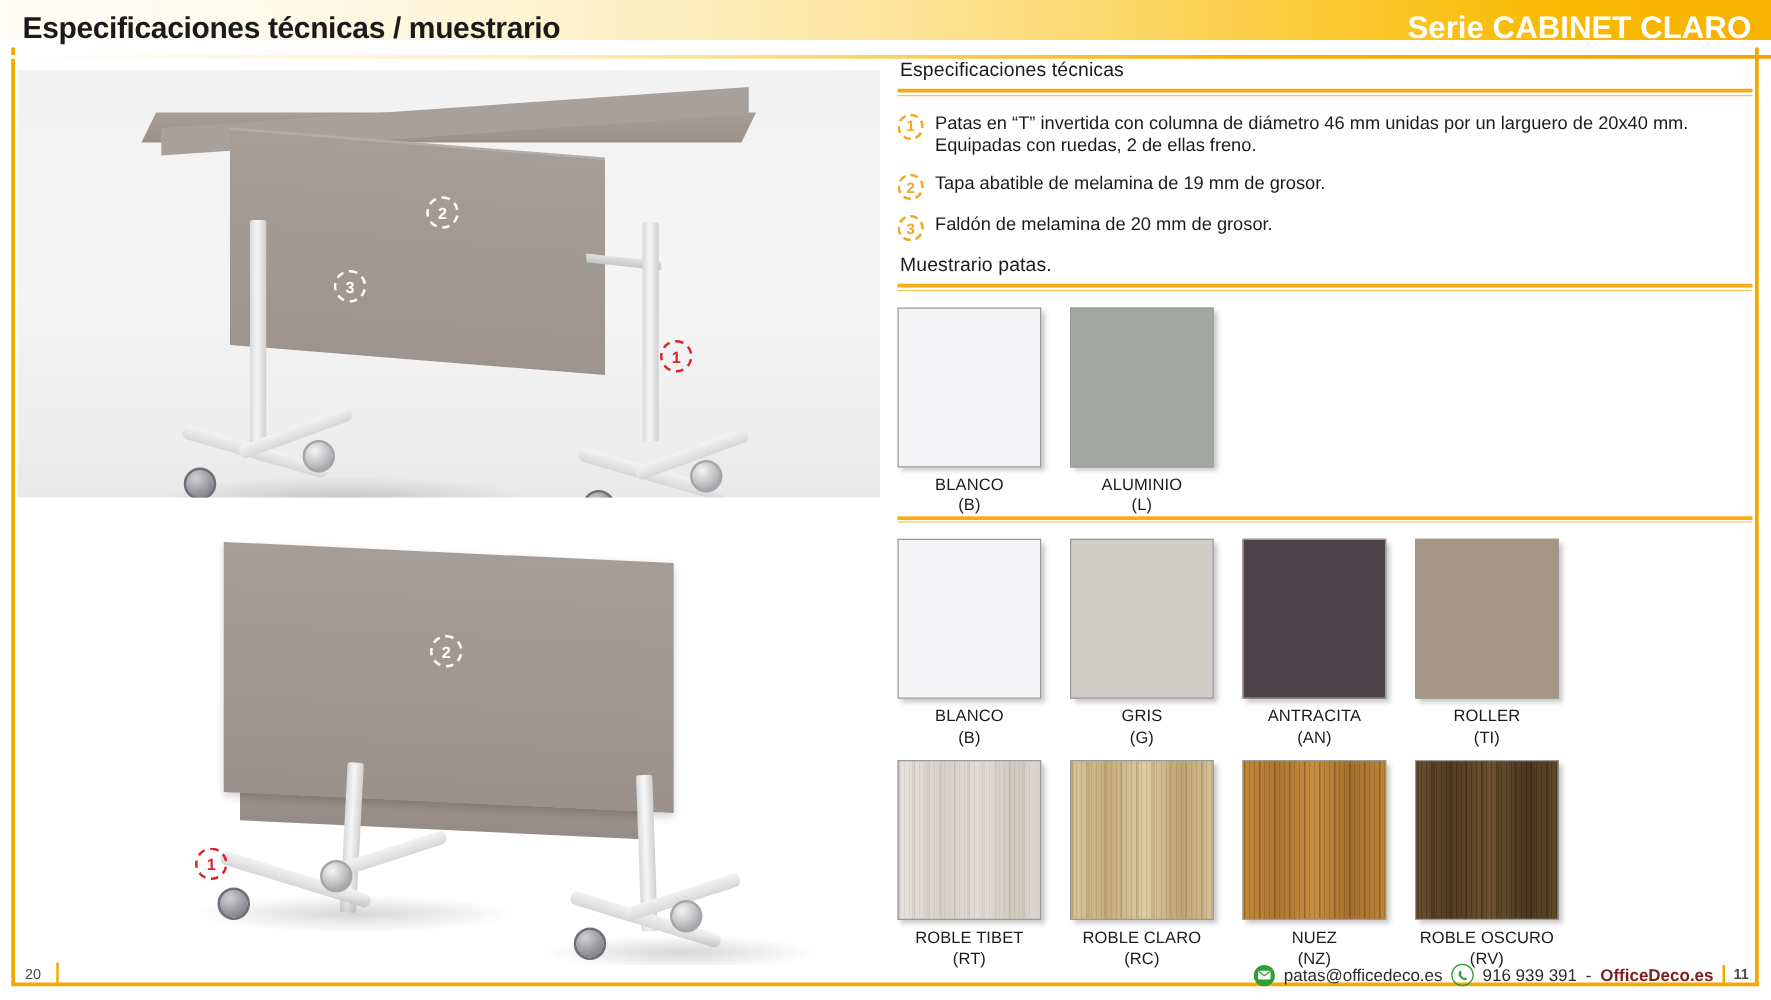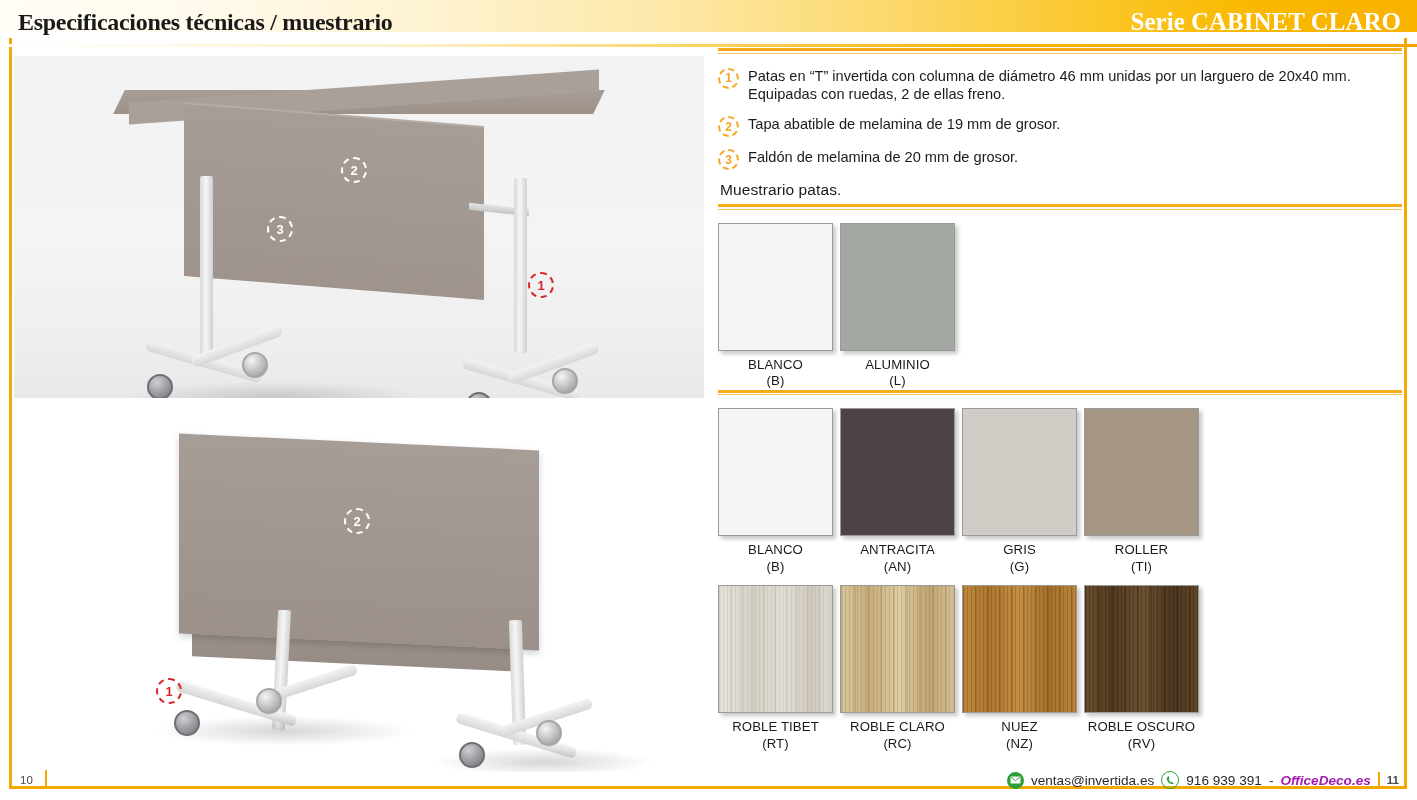--- a/index.html
+++ b/index.html
@@ -17,21 +17,20 @@
   
   .rule-left{position:absolute;left:9px;top:38px;width:3px;height:750px;background:#f5a800;}
   .rule-right{position:absolute;left:1404px;top:38px;width:3px;height:750px;background:#f5a800;}
 
   
   .header{
     position:absolute;left:0;top:0;width:1417px;height:32px;
     background:linear-gradient(to right,
       #fffdf6 0%, #fffaec 14%, #fef3d2 30%,
       #fde8a8 47%, #fcd96f 62%, #fbc82f 76%, #f9b900 88%, #f8b200 100%);
-    font-family:Liberation Serif, serif;
   }
   .header-bottom-line{
     position:absolute;left:0;top:44px;width:1417px;height:3px;
     background:linear-gradient(to right,#ffffff 0%,#fdf0c6 30%,#f8b200 70%,#f4a300 100%);
   }
   .header-title{
     position:absolute;left:18px;top:9px;
     font-size:24px;font-weight:bold;color:#1a1a1a;letter-spacing:-0.3px;
     white-space:nowrap;
   }
@@ -133,21 +132,21 @@
   .spec-bullet{
     flex:0 0 auto;width:21px;height:21px;border-radius:50%;
     border:2px dashed #f5a623;color:#f5a623;
     font-size:12px;font-weight:bold;
     display:flex;align-items:center;justify-content:center;
     box-sizing:border-box;margin-right:9px;margin-top:1px;
   }
   .spec-text{font-size:14.6px;line-height:1.29;color:#1b1b1b;}
 
   .swatch-row{display:flex;margin-top:13px;}
-  .swatch-cell{width:122px;}
+  .swatch-cell{width:138px;}
   .swatch{
     width:115px;height:128px;
     border:1px solid #9a9a9a;
     box-shadow:3px 3px 4px rgba(0,0,0,.22);
     box-sizing:border-box;
   }
   .swatch-label{
     width:115px;text-align:center;
     font-size:13.2px;line-height:1.25;color:#1b1b1b;
     margin-top:6px;letter-spacing:.1px;
@@ -202,21 +201,21 @@
   }
   .mail-icon{
     width:17px;height:17px;border-radius:50%;
     background:#2aa037;display:inline-flex;align-items:center;justify-content:center;
   }
   .phone-icon{
     width:18px;height:18px;border-radius:50%;
     border:1.6px solid #2aa037;display:inline-flex;align-items:center;justify-content:center;
     box-sizing:border-box;
   }
-  .brand{color:#a21caf;font-weight:bold;font-style:italic;}
+  .brand{color:#7f1d1d;font-weight:bold;}
   .page-right-sep{width:2px;height:16px;background:#f5a800;display:inline-block;}
   .page-right{font-size:11.5px;color:#4a4a4a;font-weight:bold;}
   .dash{color:#2a2a2a;}
 </style>
 </head>
 <body>
 
 <div class="page">
 
   <div class="rule-left"></div>
@@ -277,20 +276,21 @@
       <div class="shadow-blob" style="left:140px;top:296px;width:260px;height:30px;"></div>
       <div class="shadow-blob" style="left:420px;top:328px;width:220px;height:28px;"></div>
 
       <div class="callout callout-white" style="left:330px;top:88px;">2</div>
       <div class="callout callout-red" style="left:142px;top:258px;">1</div>
     </div>
   </div>
 
   <div class="right-col">
 
+    <div class="sec-title">Especificaciones técnicas</div>
     <div class="sec-divider">
       <div class="l1"></div>
         <div class="l2"></div>
     </div>
 
     <div class="spec-list">
       <div class="spec-item">
         <div class="spec-bullet">1</div>
         <div class="spec-text">Patas en “T” invertida con columna de diámetro 46 mm unidas por un larguero de 20x40 mm. Equipadas con ruedas, 2 de ellas freno.</div>
       </div>
@@ -334,34 +334,34 @@
 
     <div class="swatch-row">
       <div class="swatch-cell">
         <div class="swatch" style="background:#f4f4f6;"></div>
         <div class="swatch-label">
           <span>BLANCO</span>
           <span class="code">(B)</span>
         </div>
       </div>
       <div class="swatch-cell">
+        <div class="swatch" style="background:#d0ccc6;"></div>
+        <div class="swatch-label">
+          <span>GRIS</span>
+          <span class="code">(G)</span>
+        </div>
+      </div>
+      <div class="swatch-cell">
         <div class="swatch" style="background:#4d4248;"></div>
         <div class="swatch-label">
           <span>ANTRACITA</span>
           <span class="code">(AN)</span>
         </div>
       </div>
       <div class="swatch-cell">
-        <div class="swatch" style="background:#d0ccc6;"></div>
-        <div class="swatch-label">
-          <span>GRIS</span>
-          <span class="code">(G)</span>
-        </div>
-      </div>
-      <div class="swatch-cell">
         <div class="swatch" style="background:#a59584;"></div>
         <div class="swatch-label">
           <span>ROLLER</span>
           <span class="code">(TI)</span>
         </div>
       </div>
     </div>
 
     <div class="swatch-row" style="margin-top:10px;">
       <div class="swatch-cell">
@@ -389,31 +389,31 @@
         <div class="swatch w-rv"></div>
         <div class="swatch-label">
           <span>ROBLE OSCURO</span>
           <span class="code">(RV)</span>
         </div>
       </div>
     </div>
   </div>
 
   <div class="footer-line"></div>
-  <div class="page-left">10</div>
+  <div class="page-left">20</div>
   <div class="page-left-sep"></div>
 
   <div class="footer-right">
     <span class="mail-icon">
       <svg width="11" height="8" viewBox="0 0 11 8" aria-hidden="true">
         <rect x="0.5" y="0.5" width="10" height="7" rx="0.8" fill="#ffffff"></rect>
         <path d="M0.8 1 L5.5 4.6 L10.2 1" stroke="#2aa037" stroke-width="0.9" fill="none"></path>
       </svg>
     </span>
-    <span>ventas@invertida.es</span>
+    <span>patas@officedeco.es</span>
     <span class="phone-icon">
       <svg width="11" height="11" viewBox="0 0 11 11" aria-hidden="true">
         <path d="M3.6 1.1 C2.2 1.9 1.4 3.4 2 5.1 C2.6 6.9 4.2 8.4 6.1 9 C7.3 9.3 8.3 9 8.8 8.2 L7.2 7 C6.8 7.4 6.3 7.5 5.8 7.2 C4.9 6.7 4.2 5.9 3.9 5 C3.7 4.4 3.9 4 4.4 3.7 Z" fill="#2aa037"></path>
       </svg>
     </span>
     <span>916 939 391</span>
     <span class="dash">-</span>
     <span class="brand">OfficeDeco.es</span>
     <span class="page-right-sep"></span>
     <span class="page-right">11</span>

